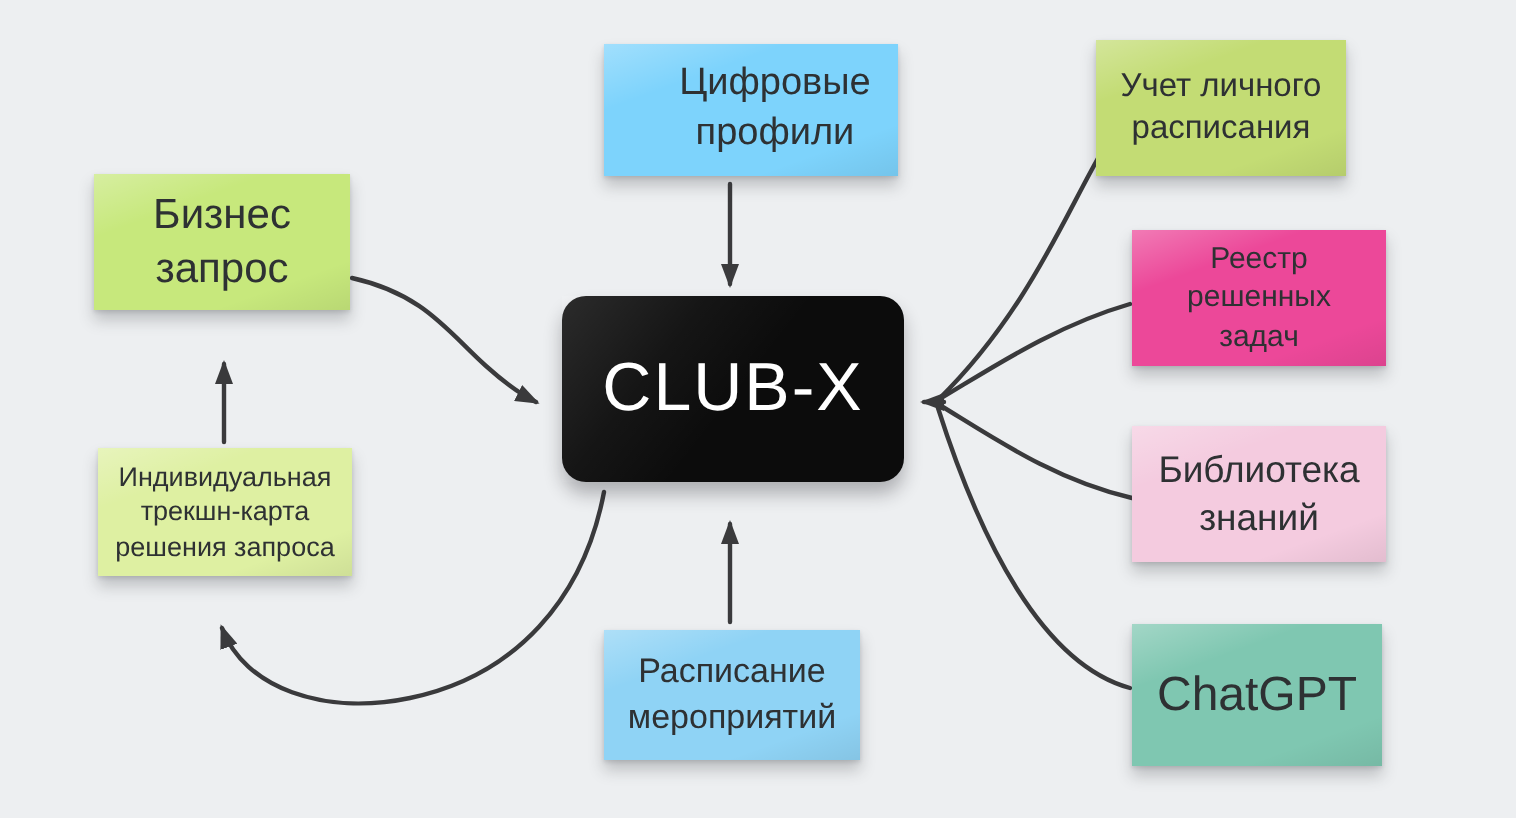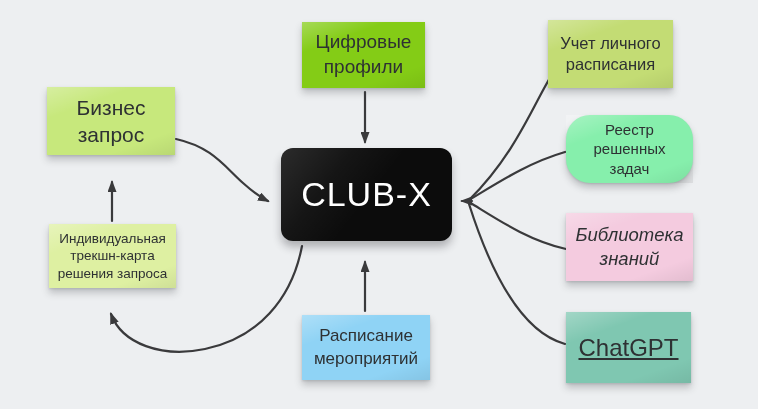--- a/index.html
+++ b/index.html
@@ -77,58 +77,58 @@
 
     <path class="edge" d="M 565,152 C 527,163 496,184 469,200"></path>
 
     <path class="edge" d="M 566,249 C 527,240 497,219 469,202"></path>
 
     <path class="edge" d="M 565,344 C 521,332 490,270 469,204"></path>
 
     <path class="edge" d="M 472,201 L 462,201" marker-end="url(#ah)"></path>
   </svg>
 
-  <div class="note n-digital" style="background-color: #84cc16;">
+  <div class="note n-digital" style="background-color: #7dd3fc; padding-left: 24px;">
     <span class="note-text">Цифровые
 профили</span>
   </div>
 
   <div class="note n-personal" style="background-color: rgb(195, 220, 116);">
     <span class="note-text">Учет личного
 расписания</span>
   </div>
 
   <div class="note n-business" style="background-color: rgb(199, 232, 124);">
     <span class="note-text">Бизнес
 запрос</span>
   </div>
 
-  <div class="note n-registry" style="background-color: #86efac; border-radius: 24px;">
+  <div class="note n-registry" style="background-color: #ec4899;">
     <span class="note-text">Реестр
 решенных
 задач</span>
   </div>
 
   <div class="center-box" style="background-color: rgb(12, 12, 12); color: rgb(255, 255, 255);">
     <span class="center-label">CLUB-X</span>
   </div>
 
   <div class="note n-individual" style="background-color: rgb(222, 240, 162);">
     <span class="note-text">Индивидуальная
 трекшн-карта
 решения запроса</span>
   </div>
 
-  <div class="note n-library" style="background-color: rgb(244, 203, 223); font-style: italic;">
+  <div class="note n-library" style="background-color: rgb(244, 203, 223);">
     <span class="note-text">Библиотека
 знаний</span>
   </div>
 
   <div class="note n-events" style="background-color: rgb(143, 211, 245);">
     <span class="note-text">Расписание
 мероприятий</span>
   </div>
 
-  <div class="note n-chatgpt" style="background-color: rgb(127, 199, 177); text-decoration: underline;">
+  <div class="note n-chatgpt" style="background-color: rgb(127, 199, 177);">
     <span class="note-text">ChatGPT</span>
   </div>
 
 </div>
 
 </body></html>

